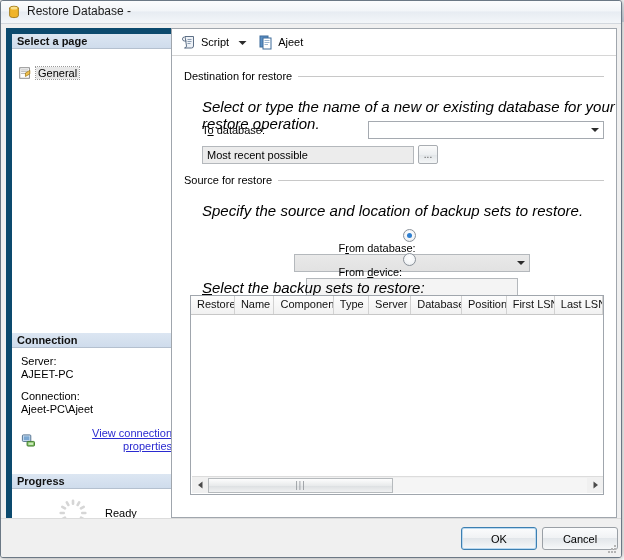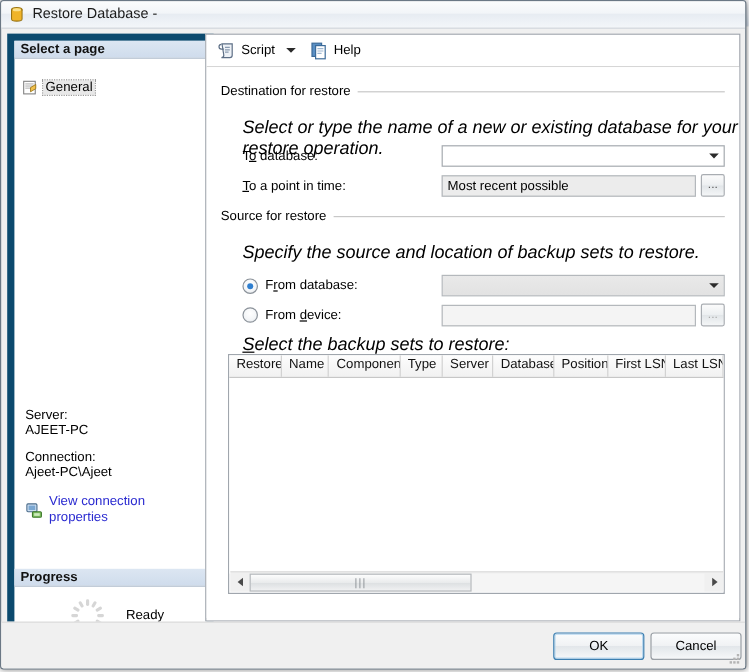--- a/index.html
+++ b/index.html
@@ -131,22 +131,24 @@
     width: 100%;
   }
   .conn-body { padding: 7px 0 0 9px; font-size: 11px; line-height: 13px; }
   .conn-body .gap { height: 9px; }
   .conn-link-row {
     display: flex; align-items: center; gap: 5px;
     margin-top: 11px;
   }
   .conn-link {
     color: #2a2ad0;
+    text-decoration: underline;
     font-size: 11px;
     cursor: pointer;
+    text-align: right;
   }
   .prog-block {
     position: absolute; left: 0; top: 440px;
     width: 100%;
   }
   .prog-body {
     display: flex; align-items: center;
     padding: 9px 0 0 14px;
     gap: 17px;
     margin-left: 32px;
@@ -249,20 +251,21 @@
     font-size: 10px;
     line-height: 10px;
     text-align: center;
     color: #555;
     box-sizing: border-box;
     padding-top: 4px;
   }
   .radio-row {
     display: flex; align-items: center;
     padding-left: 18px;
+    flex-direction: column;
   }
   .radio {
     width: 13px; height: 13px;
     border-radius: 50%;
     border: 1px solid #8a9199;
     background: radial-gradient(circle at 50% 38%, #ffffff 0%, #f3f5f7 60%, #dfe3e7 100%);
     box-sizing: border-box;
     position: relative;
     margin-right: 6px;
     flex: none;
@@ -419,20 +422,21 @@
             <rect x="3.5" y="4" width="8" height="1" fill="#b0b0b0"></rect>
             <rect x="3.5" y="6" width="8" height="1" fill="#b0b0b0"></rect>
             <rect x="3.5" y="8" width="6" height="1" fill="#b0b0b0"></rect>
             <path d="M8.5 8 l5 -3 l0 4 l-5 3 z" fill="#f2c14e" stroke="#9a7413" stroke-width=".8"></path>
           </svg>
           <span class="page-label">General</span>
         </div>
       </div>
 
       <div class="conn-block">
+        <div class="section-head">Connection</div>
         <div class="conn-body">
           <div>Server:</div>
           <div>AJEET-PC</div>
           <div class="gap"></div>
           <div>Connection:</div>
           <div>Ajeet-PC\Ajeet</div>
           <div class="conn-link-row">
             <svg width="15" height="15" viewBox="0 0 16 16">
               <rect x="1.5" y="2" width="9" height="7" rx="1" fill="#cfe0f2" stroke="#4a6b8a" stroke-width="1"></rect>
               <rect x="3" y="3.5" width="6" height="4" fill="#7aa7d2"></rect>
@@ -483,21 +487,21 @@
           <svg width="9" height="6" viewBox="0 0 9 6">
             <path d="M0.5 1 L4.5 5 L8.5 1 Z" fill="#2b2b2b"></path>
           </svg>
         </span>
         <div class="tb-btn">
           <svg width="16" height="16" viewBox="0 0 16 16">
             <rect x="2" y="2" width="8" height="11" fill="#5a8fc4" stroke="#3c6b99" stroke-width="1"></rect>
             <rect x="5" y="4" width="8" height="11" fill="#ffffff" stroke="#3c6b99" stroke-width="1"></rect>
             <path d="M6.5 6.5 h5 M6.5 8.5 h5 M6.5 10.5 h3.5" stroke="#9fb8d2" stroke-width="1"></path>
           </svg>
-          <span>Help</span>
+          <span>Ajeet</span>
         </div>
       </div>
 
       <div class="pane">
 
         <div class="group" style="top:14px">
           <div class="group-title">
             <span>Destination for restore</span>
             <span class="group-rule"></span>
           </div>
@@ -506,21 +510,20 @@
         <div class="desc" style="position:absolute;left:12px;top:42px;width:420px">Select or type the name of a new or existing database for your restore operation.</div>
 
         <div class="field-row" style="position:absolute;left:12px;top:65px;width:420px">
           <span class="field-label">T<span class="underline">o</span> database:</span>
           <div class="combo" style="width:236px">
             <span class="combo-arrow"></span>
           </div>
         </div>
 
         <div class="field-row" style="position:absolute;left:12px;top:89px;width:420px">
-          <span class="field-label"><span class="underline">T</span>o a point in time:</span>
           <div class="textbox" style="width:212px">Most recent possible</div>
           <div class="ellipsis-btn" style="margin-left:4px">...</div>
         </div>
 
         <div class="group" style="top:118px">
           <div class="group-title">
             <span>Source for restore</span>
             <span class="group-rule"></span>
           </div>
         </div>

